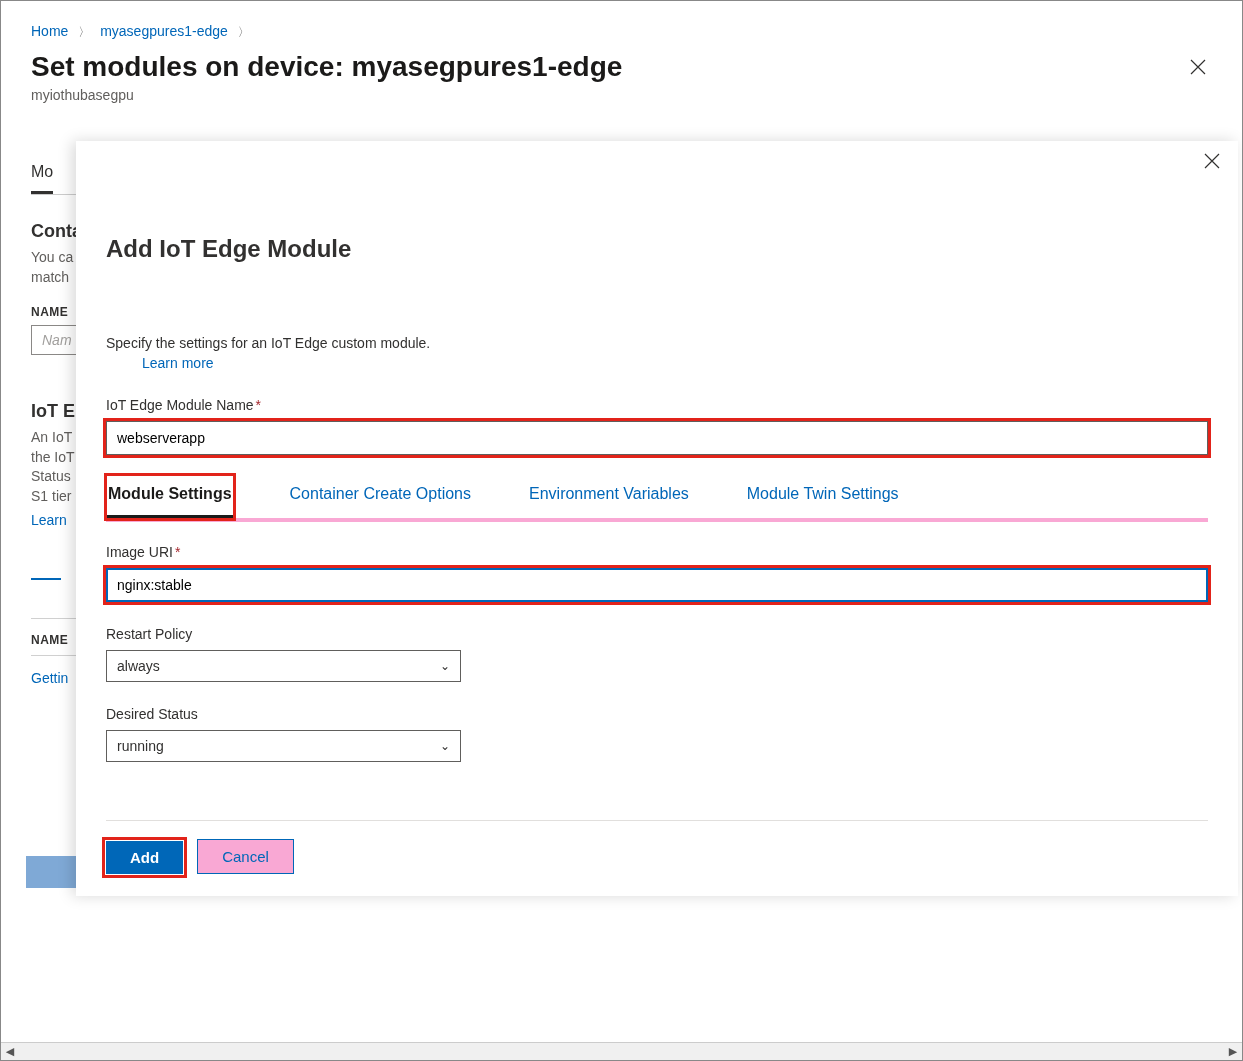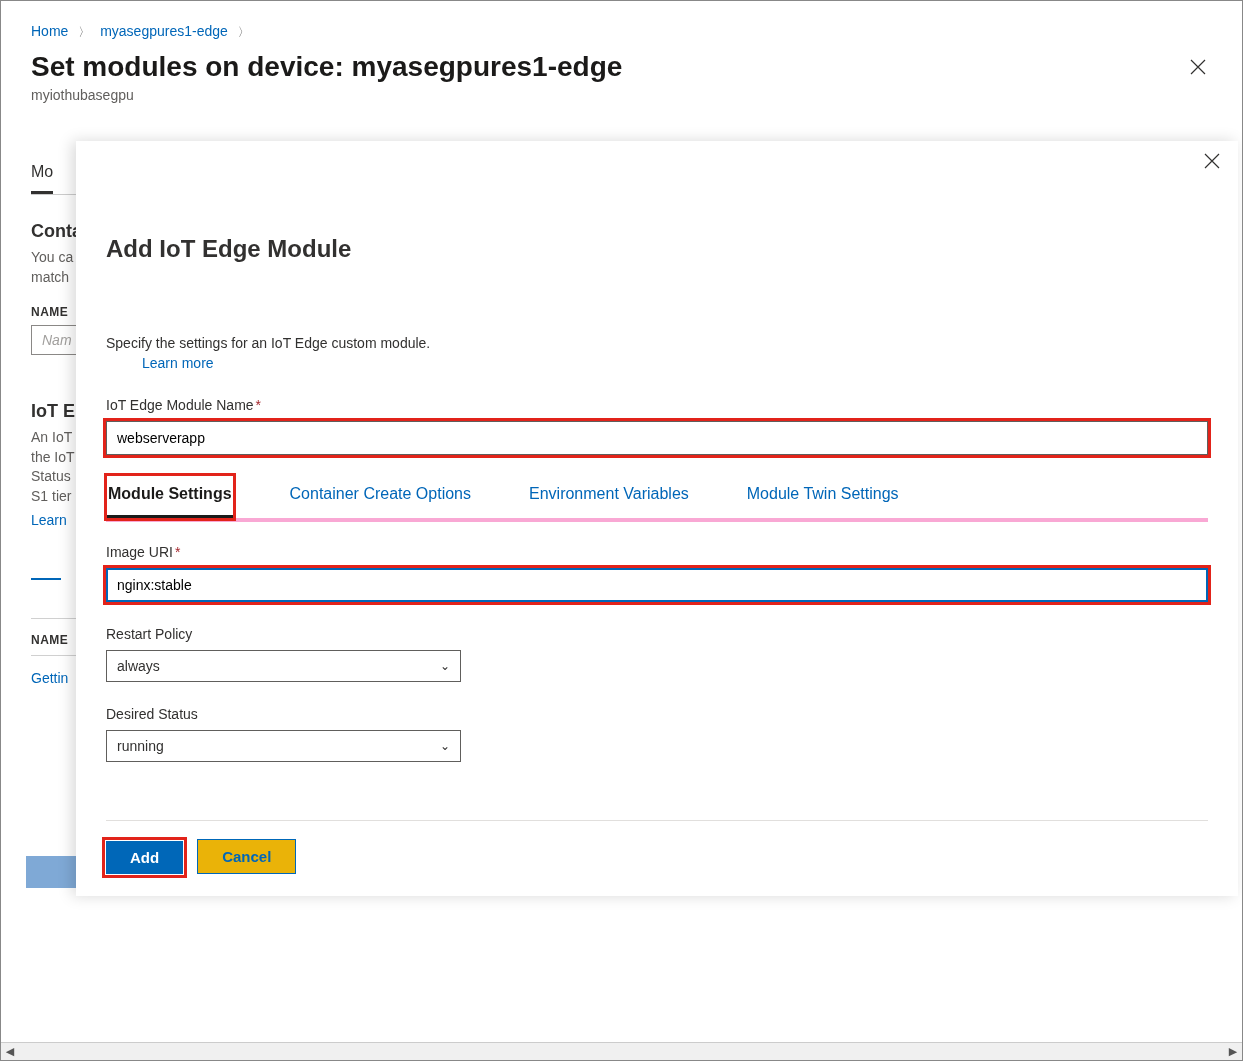--- a/index.html
+++ b/index.html
@@ -51,21 +51,21 @@
   .tab.active { color:#1b1a19; font-weight:600; border-bottom:4px solid #1b1a19; margin-bottom:-1px; }
   .tab.active.hl-red-box { outline: 3px solid #e2231a; outline-offset: -1px; }
 
   .select-wrap { display:flex; align-items:center; justify-content:space-between; width:355px; border:1px solid #605e5c; padding:7px 10px; margin-top:8px; cursor:pointer; background:#fff; }
   .chev { font-size:12px; color:#323130; }
 
   .panel-spacer { flex:1; }
   .panel-footer { padding: 18px 0 22px; border-top:1px solid #e1dfdd; display:flex; gap:14px; align-items:flex-end; }
   .btn { padding: 8px 24px; font-size:15px; cursor:pointer; }
   .btn-primary { background:#0067b8; color:#fff; border:none; font-weight:600; }
-  .btn-secondary { background:#eab308; color:#0067b8; border:1px solid #0067b8; font-weight:700; }
+  .btn-secondary { background:#f9a8d4; color:#0067b8; border:1px solid #0067b8; font-weight:400; }
   .btn-hl { outline:3px solid #e2231a; outline-offset:1px; }
 
   .bg-footer-hint { position:absolute; left:25px; bottom:28px; width:50px; height:32px; background:#7fa9d6; }
 </style>
 </head>
 <body>
 
 <div class="viewport">
   <div class="scroll-area">
 

